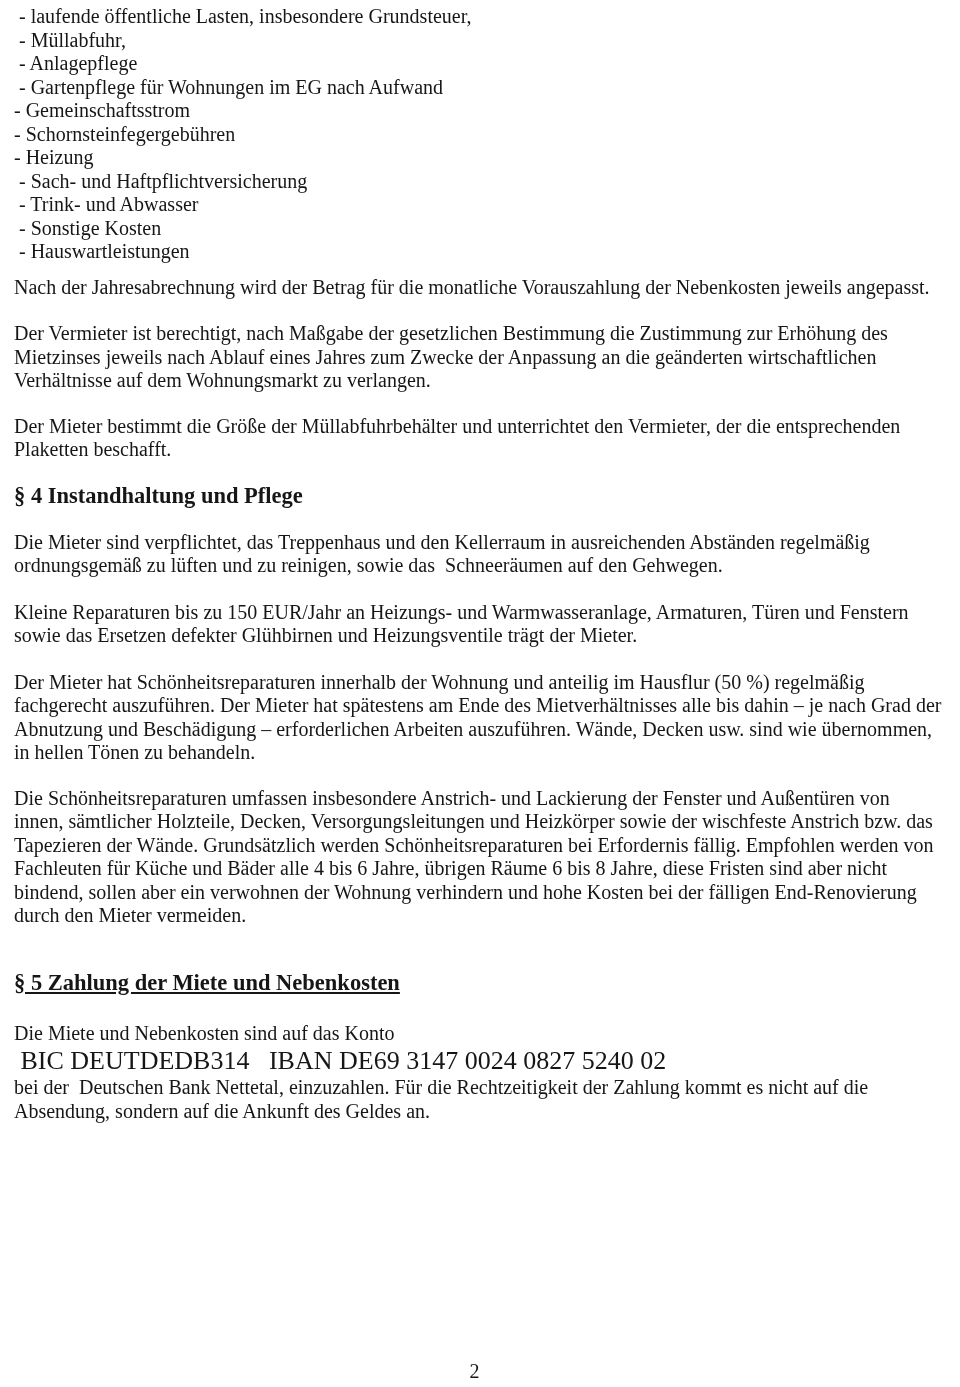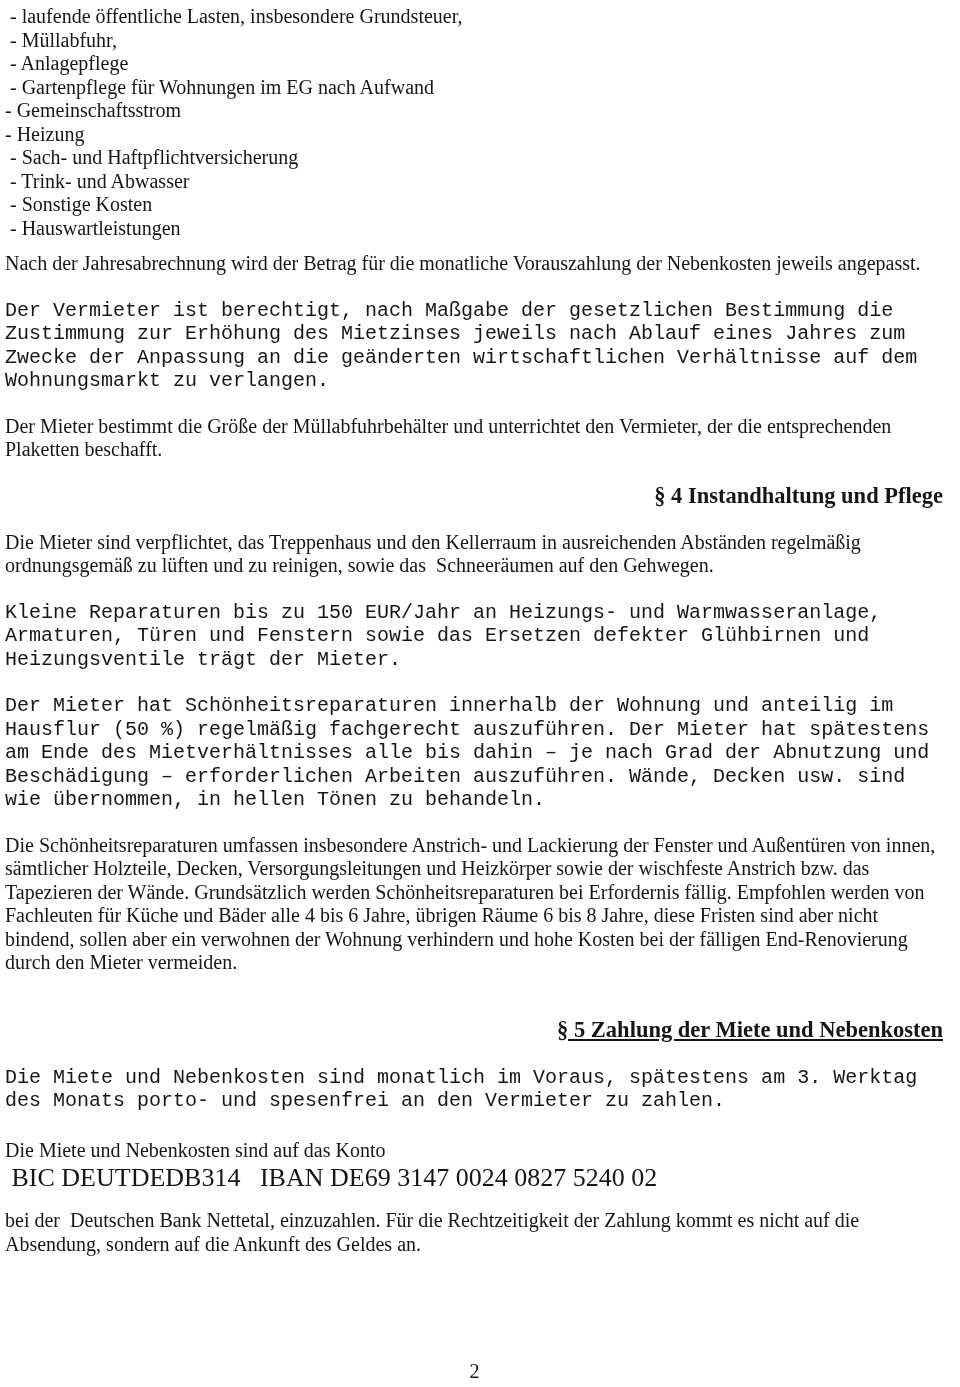--- a/index.html
+++ b/index.html
@@ -15,39 +15,39 @@
     color: #161616;
     font-family: "Liberation Serif", "DejaVu Serif", serif;
     font-size: 20px;
     line-height: 23.5px;
     -webkit-font-smoothing: antialiased;
   }
   .page {
     position: relative;
     width: 949px;
     height: 1387px;
-    padding: 5px 6px 0 5px;
+    padding: 5px 6px 0 14px;
     box-sizing: border-box;
   }
   .list-line {
     white-space: pre-wrap;
   }
   p.para {
     margin: 22px 0 0 0;
     white-space: pre-wrap;
   }
   p.para.first-after-list { margin-top: 12px; }
-  p.para.gap23 { margin-top: 23px; font-family: Liberation Mono, monospace; }
+  p.para.gap23 { margin-top: 23px; }
   p.para.gap26 { margin-top: 26px; }
-  p.para.no-gap { margin-top: 16px; }
+  p.para.no-gap { margin-top: 0; }
   .heading {
     font-weight: bold;
     font-size: 22.5px;
     line-height: 26px;
-    text-align: right;
+    text-align: left;
     margin: 21px 0 0 0;
     white-space: pre-wrap;
   }
   .heading.big-gap { margin-top: 42px; text-decoration: underline; }
   .bank-line {
     font-size: 26px;
     line-height: 31px;
     white-space: pre;
     margin: 0;
   }
@@ -64,20 +64,21 @@
 <body>
 
 <div class="page">
 
   <div>
     <div class="list-line"> - laufende öffentliche Lasten, insbesondere Grundsteuer,</div>
     <div class="list-line"> - Müllabfuhr,</div>
     <div class="list-line"> - Anlagepflege</div>
     <div class="list-line"> - Gartenpflege für Wohnungen im EG nach Aufwand</div>
     <div class="list-line">- Gemeinschaftsstrom</div>
+    <div class="list-line">- Schornsteinfegergebühren</div>
     <div class="list-line">- Heizung</div>
     <div class="list-line"> - Sach- und Haftpflichtversicherung</div>
     <div class="list-line"> - Trink- und Abwasser</div>
     <div class="list-line"> - Sonstige Kosten</div>
     <div class="list-line"> - Hauswartleistungen</div>
   </div>
 
   <p class="para first-after-list">Nach der Jahresabrechnung wird der Betrag für die monatliche Vorauszahlung der Nebenkosten jeweils angepasst.</p>
 
   <p class="para gap23">Der Vermieter ist berechtigt, nach Maßgabe der gesetzlichen Bestimmung die Zustimmung zur Erhöhung des Mietzinses jeweils nach Ablauf eines Jahres zum Zwecke der Anpassung an die geänderten wirtschaftlichen Verhältnisse auf dem Wohnungsmarkt zu verlangen.</p>
@@ -89,21 +90,20 @@
   <p class="para">Die Mieter sind verpflichtet, das Treppenhaus und den Kellerraum in ausreichenden Abständen regelmäßig ordnungsgemäß zu lüften und zu reinigen, sowie das  Schneeräumen auf den Gehwegen.</p>
 
   <p class="para gap23">Kleine Reparaturen bis zu 150 EUR/Jahr an Heizungs- und Warmwasseranlage, Armaturen, Türen und Fenstern sowie das Ersetzen defekter Glühbirnen und Heizungsventile trägt der Mieter.</p>
 
   <p class="para gap23">Der Mieter hat Schönheitsreparaturen innerhalb der Wohnung und anteilig im Hausflur (50 %) regelmäßig fachgerecht auszuführen. Der Mieter hat spätestens am Ende des Mietverhältnisses alle bis dahin – je nach Grad der Abnutzung und Beschädigung – erforderlichen Arbeiten auszuführen. Wände, Decken usw. sind wie übernommen, in hellen Tönen zu behandeln.</p>
 
   <p class="para">Die Schönheitsreparaturen umfassen insbesondere Anstrich- und Lackierung der Fenster und Außentüren von innen, sämtlicher Holzteile, Decken, Versorgungsleitungen und Heizkörper sowie der wischfeste Anstrich bzw. das Tapezieren der Wände. Grundsätzlich werden Schönheitsreparaturen bei Erfordernis fällig. Empfohlen werden von Fachleuten für Küche und Bäder alle 4 bis 6 Jahre, übrigen Räume 6 bis 8 Jahre, diese Fristen sind aber nicht bindend, sollen aber ein verwohnen der Wohnung verhindern und hohe Kosten bei der fälligen End-Renovierung durch den Mieter vermeiden.</p>
 
   <h2 class="heading big-gap">§ 5 Zahlung der Miete und Nebenkosten</h2>
 
-  <p class="para gap23">Die Miete und Nebenkosten sind monatlich im Voraus, spätestens am 3. Werktag des Monats porto- und spesenfrei an den Vermieter zu zahlen.</p>
 
   <p class="para gap26">Die Miete und Nebenkosten sind auf das Konto</p>
 
   <div class="bank-line"> BIC DEUTDEDB314   IBAN DE69 3147 0024 0827 5240 02</div>
 
   <p class="para no-gap">bei der  Deutschen Bank Nettetal, einzuzahlen. Für die Rechtzeitigkeit der Zahlung kommt es nicht auf die Absendung, sondern auf die Ankunft des Geldes an.</p>
 
 
   <div class="page-number">2</div>
 

